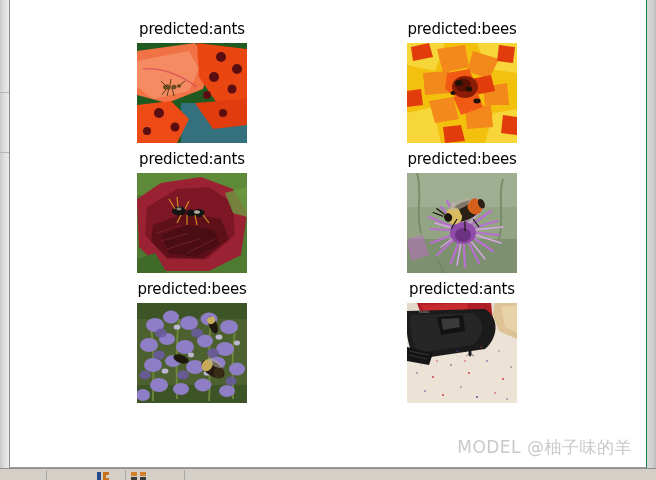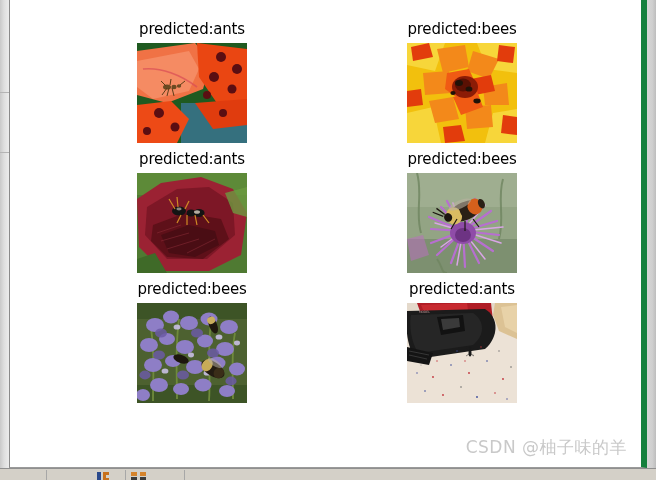--- a/index.html
+++ b/index.html
@@ -38,21 +38,21 @@
 
   
   .content-panel {
     position: absolute;
     left: 9px;
     top: 0;
     width: 638px;
     height: 468px;
     background: #ffffff;
     border-left: 1px solid #8a8a8a;
-    border-right: 6px solid #15803d;
+    border-right: 1px solid #15803d;
     border-bottom: 1px solid #9a9a9a;
     box-sizing: border-box;
     overflow: hidden;
   }
 
   .panel-outer-edge {
     position: absolute;
     left: 647px; top: 0;
     width: 9px; height: 468px;
     background: linear-gradient(to right,#d6d6d6 0%, #cfcfcf 60%, #bdbdbd 100%);
@@ -456,21 +456,21 @@
                 <path d="M64,48 L67,45"></path>
               <path d="M62,51 L59,53"></path>
                 <path d="M64,51 L67,53"></path>
             </g>
           </svg>
         </div>
       </div>
 
     </div>
 
-    <div class="watermark">CSDN @柚子味的羊</div>
+    <div class="watermark">MODEL @柚子味的羊</div>
   </div>
 
   <div class="taskbar">
     <div class="taskbar-sep" style="left:46px"></div>
     <div class="taskbar-sep" style="left:125px"></div>
     <div class="taskbar-sep" style="left:184px"></div>
     <div class="tb-icon" style="left:97px">
       <svg width="14" height="9" viewBox="0 0 14 9">
         <rect x="0" y="0" width="4" height="9" fill="#2b4a8c"></rect>
         <path d="M6,0 h6 v3 h-3 v3 h3 v3 h-6 z" fill="#c8701a"></path>

